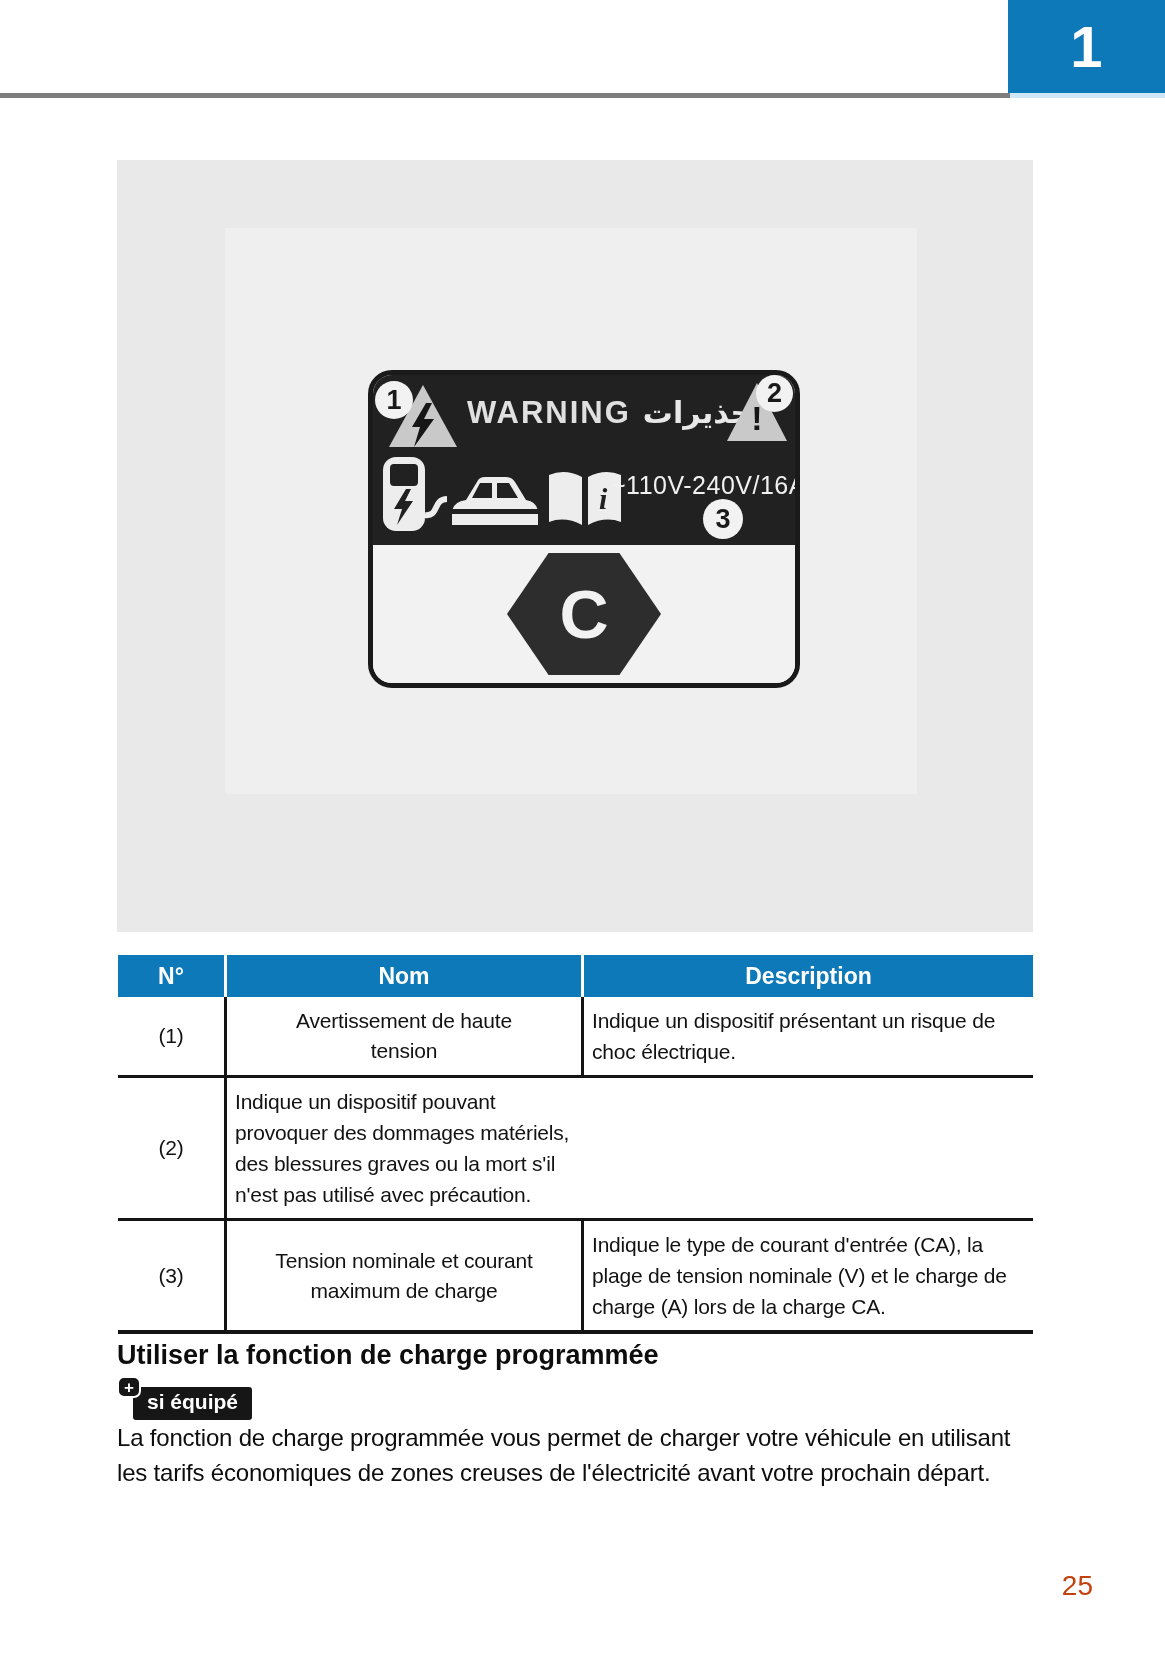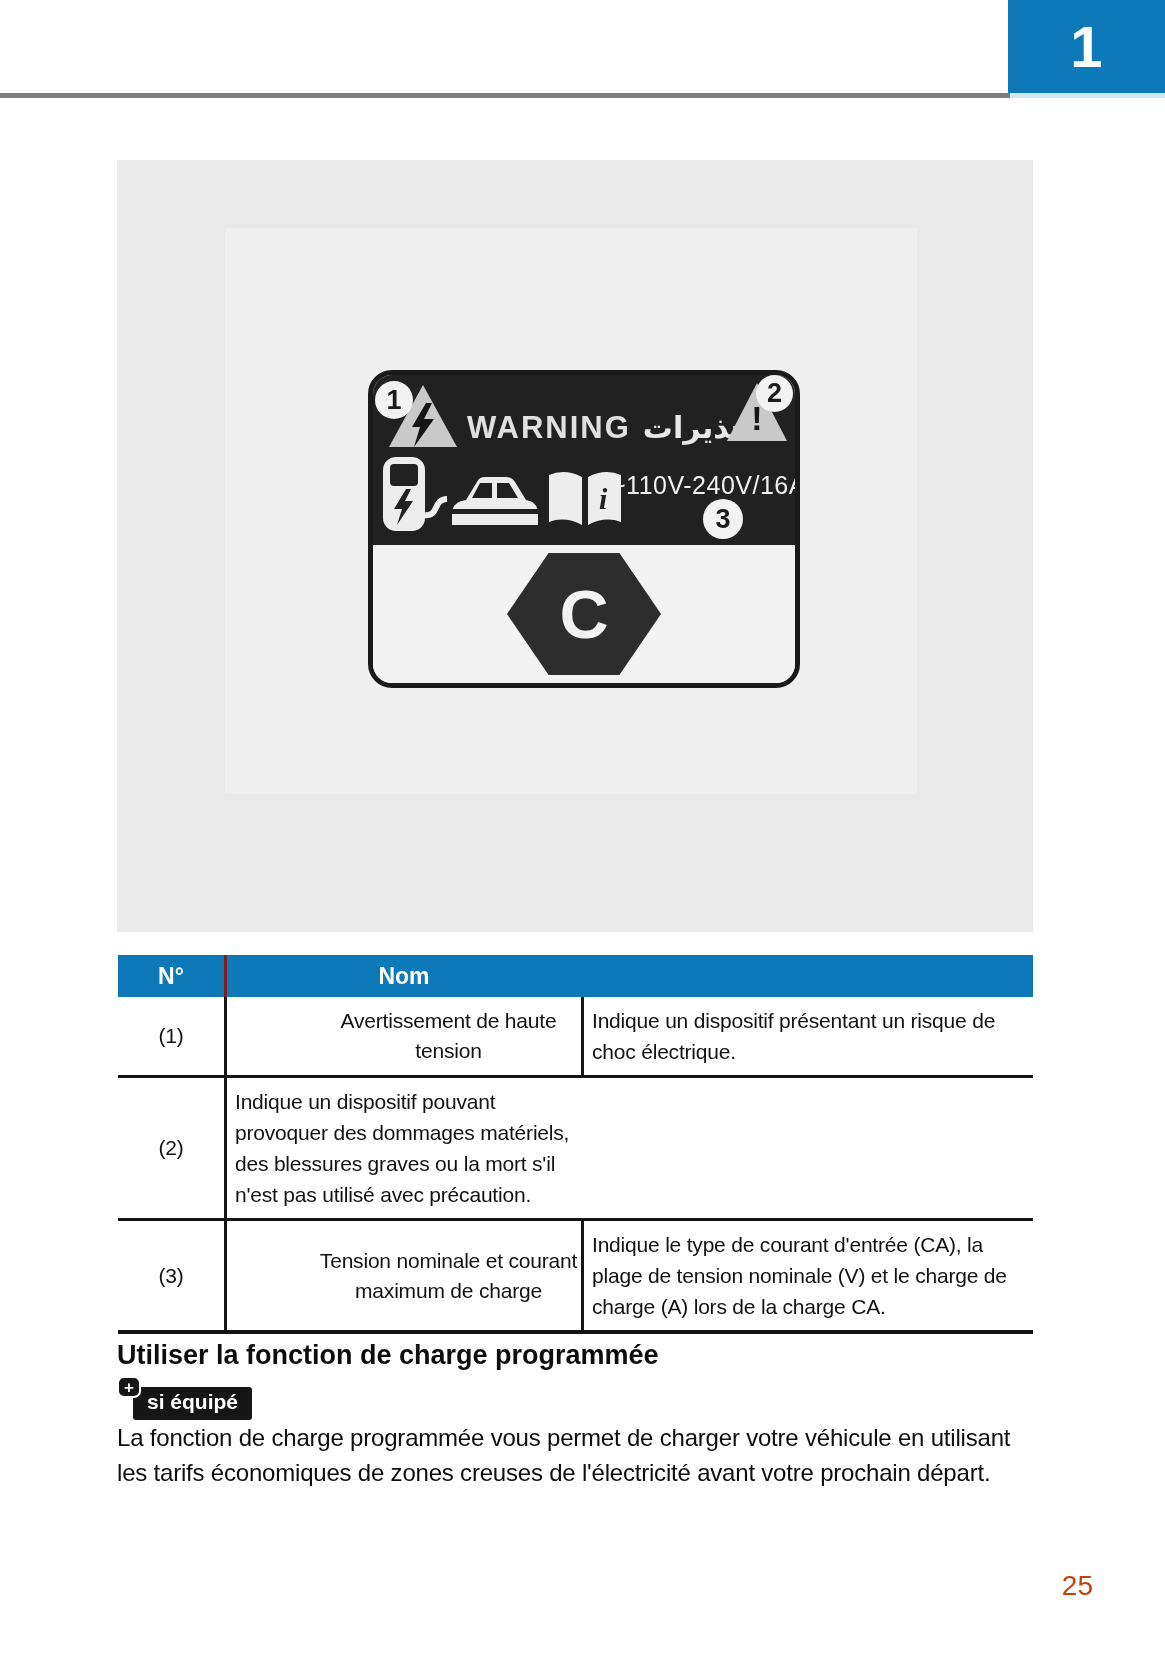--- a/index.html
+++ b/index.html
@@ -23,51 +23,51 @@
   .badge-circle{position:absolute;border-radius:50%;background:#f2f2f2;color:#1a1a1a;
     display:flex;align-items:center;justify-content:center;font-weight:700;z-index:3;}
   .c1{left:2px;top:6px;width:38px;height:38px;font-size:27px;}
   .c2{right:2px;top:0px;width:37px;height:37px;font-size:27px;}
   .c3{left:330px;top:124px;width:40px;height:40px;font-size:27px;}
   .tri{position:absolute;background:#c9c9c9;clip-path:polygon(50% 0,100% 100%,0 100%);
     display:flex;align-items:flex-end;justify-content:center;z-index:2;}
   .tri-left{left:16px;top:10px;width:68px;height:62px;}
   .tri-right{right:8px;top:8px;width:60px;height:58px;}
   .tri .bang{color:#161616;font-weight:800;font-size:34px;line-height:1;padding-bottom:6px;}
-  .warn-row{position:absolute;left:94px;top:37px;display:flex;align-items:center;gap:12px;z-index:1;}
+  .warn-row{position:absolute;left:94px;top:22px;display:flex;align-items:center;gap:12px;z-index:1;}
   .warn-word{color:#e0e0e0;font-size:31px;font-weight:600;letter-spacing:2px;line-height:1;}
   .warn-arabic{color:#e8e8e8;font-size:30px;font-weight:700;line-height:1;font-family:"DejaVu Sans", sans-serif;}
   .icon-row-item{position:absolute;}
   .st-icon{left:8px;top:80px;}
   .car-icon{left:76px;top:94px;}
   .book-icon{left:172px;top:92px;}
   .volt-text{position:absolute;left:238px;top:96px;color:#f0f0f0;font-size:25px;font-weight:500;
     letter-spacing:0.5px;white-space:nowrap;}
   .label-bottom{position:relative;width:100%;height:138px;background:#f2f2f2;}
   .hexagon{position:absolute;left:50%;top:8px;transform:translateX(-50%);width:154px;height:122px;
     background:#2d2d2d;clip-path:polygon(27% 0,73% 0,100% 50%,73% 100%,27% 100%,0 50%);
     display:flex;align-items:center;justify-content:center;}
   .hexagon .letter{color:#f2f2f2;font-size:68px;font-weight:700;line-height:1;}
 
   
   .spec-table{position:absolute;left:118px;top:955px;width:915px;border-bottom:4px solid #141414;
     font-size:21px;letter-spacing:-0.2px;}
   .t-head{display:grid;grid-template-columns:106px 357px 1fr;height:42px;background:#0e79b8;}
   .t-head > div{display:flex;align-items:center;justify-content:center;color:#ffffff;
     font-size:23px;font-weight:700;letter-spacing:0;}
-  .t-head > div + div{border-left:3px solid #7f1d1d;}
+  .t-head > div + div{border-left:3px solid #ffffff;}
   .t-row{display:grid;grid-template-columns:106px 357px 1fr;}
   .t-row + .t-row{border-top:3px solid #141414;}
   .t-row > div{display:flex;align-items:center;}
   .t-row > div + div{border-left:3px solid #141414;}
   .r1{min-height:73px;}
   .r2{min-height:129px;}
   .r3{min-height:97px;}
   .td-num{justify-content:center;font-size:21px;}
-  .td-nom{justify-content:flex-end;}
+  .td-nom{justify-content:center;}
   .td-nom span{display:block;max-width:265px;text-align:center;line-height:30px;}
   .td-desc{padding:8px 8px 8px 8px;box-sizing:border-box;}
   .td-desc span{display:block;line-height:31px;}
 
   
   .section-heading{position:absolute;left:117px;top:1340px;width:916px;
     font-size:27px;font-weight:700;color:#0d0d0d;}
   .equip-badge{position:absolute;left:117px;top:1376px;width:220px;height:50px;}
   .equip-plus{position:absolute;left:0;top:0;width:24px;height:22px;background:#161616;
     border:2px solid #ffffff;border-radius:7px;z-index:2;display:flex;align-items:center;
@@ -155,20 +155,21 @@
           <span class="letter">C</span>
         </div>
       </div>
     </div>
   </div>
 
   <div class="spec-table">
     <div class="t-head">
       <div>N°</div>
       <div>Nom</div>
+      <div>Description</div>
     </div>
 
     <div class="t-row r1">
       <div class="td-num">(1)</div>
       <div class="td-nom">
         <span>Avertissement de haute tension</span>
       </div>
       <div class="td-desc">
         <span>Indique un dispositif présentant un risque de choc électrique.</span>
       </div>

